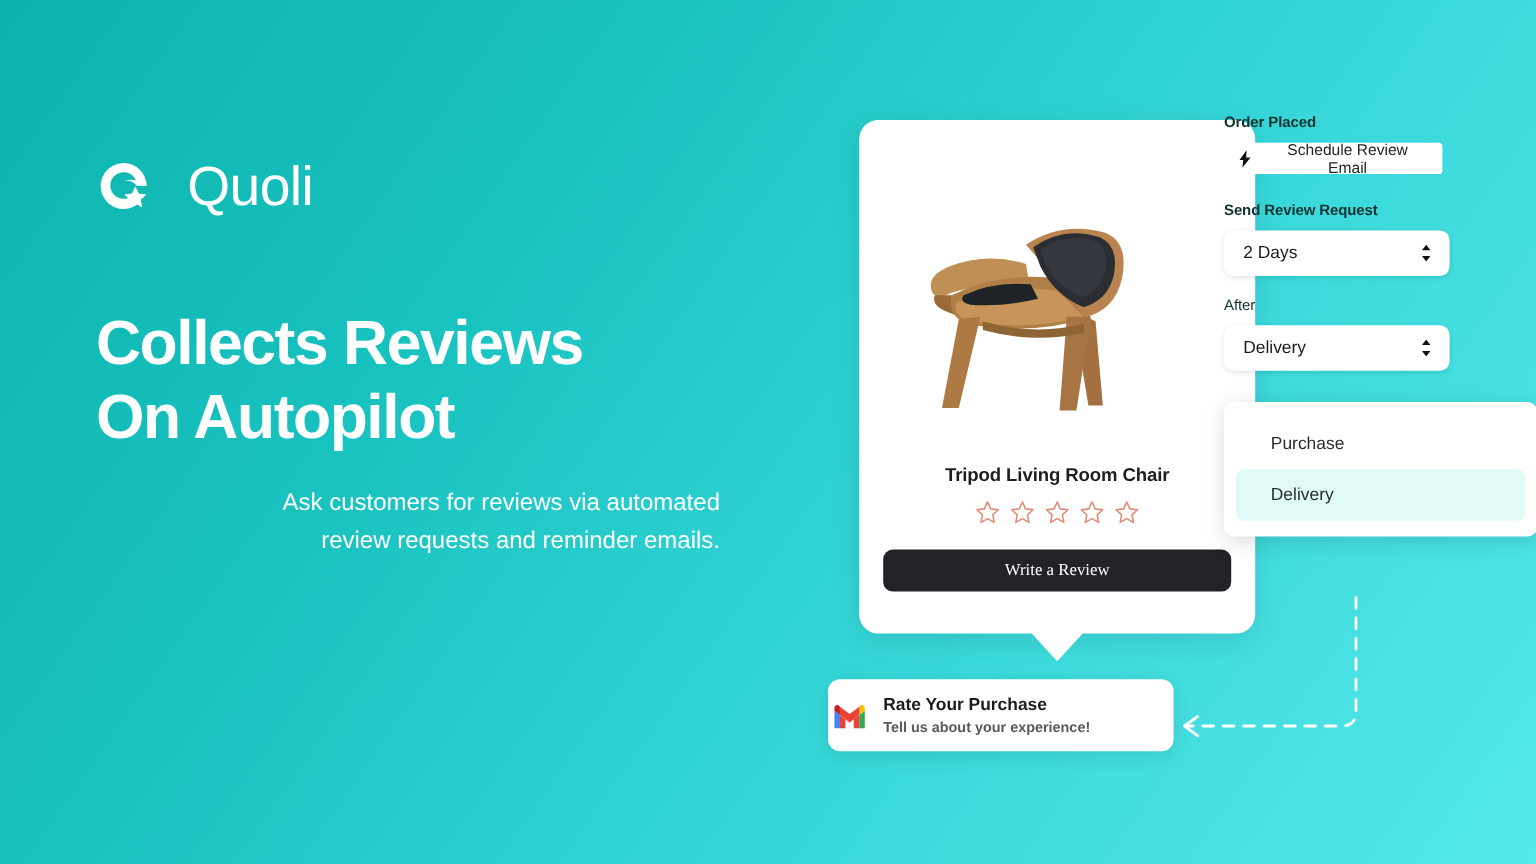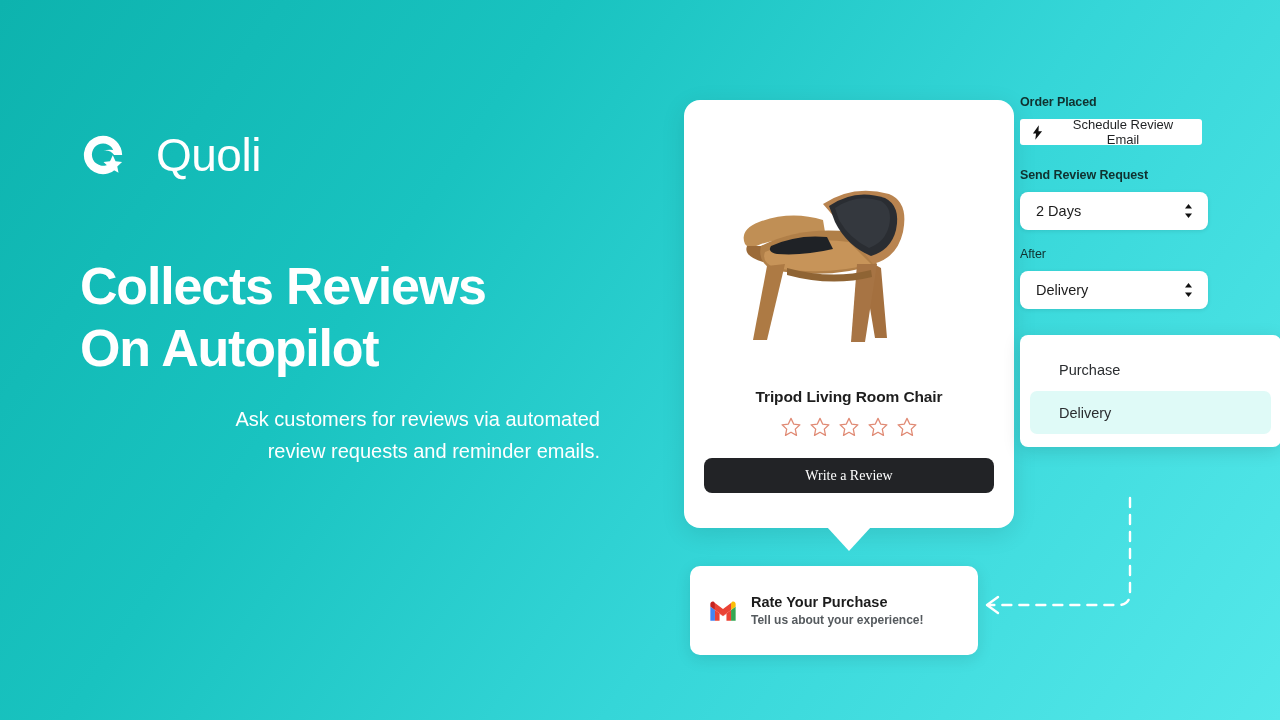--- a/index.html
+++ b/index.html
@@ -39,21 +39,21 @@
     position:absolute; left:80px; top:404px;
     width:520px;
     font-size:20px; font-weight:400; color:#ffffff;
     line-height:1.58;
     white-space:pre-line;
     text-align:right;
   }
 
   
   #product-card {
-    position:absolute; left:684px; top:100px;
+    position:absolute; left:716px; top:100px;
     width:330px; height:428px;
     background:#ffffff; border-radius:16px;
     box-shadow:0 6px 24px rgba(0,0,0,.10);
   }
   #product-card .tail {
     position:absolute; left:50%; bottom:-23px;
     transform:translateX(-50%);
     width:0; height:0;
     border-left:22px solid transparent;
     border-right:22px solid transparent;
@@ -75,25 +75,25 @@
   #write-review-btn {
     position:absolute; left:20px; right:20px; top:358px; height:35px;
     background:#222326; color:#ffffff; border:none; border-radius:8px;
     font-family:Liberation Serif, serif; font-size:14px; font-weight:400;
     cursor:pointer;
   }
 
   
   #email-card {
     position:absolute; left:690px; top:566px;
-    width:288px; height:89px;
+    width:288px; height:60px;
     background:#ffffff; border-radius:10px;
     box-shadow:0 4px 16px rgba(0,0,0,.10);
     display:flex; align-items:center; gap:13px;
-    padding:0 18px;
+    padding:0 3px;
   }
   #gmail-icon { width:30px; height:23px; flex:0 0 auto; }
   #email-card .txt { display:flex; flex-direction:column; gap:3px; }
   #email-title { font-size:14.5px; font-weight:700; color:#1c1c1c; }
   #email-sub   { font-size:12px;  font-weight:700; color:#555a5e; }
 
   
   #connector { position:absolute; left:960px; top:490px; width:200px; height:135px; }
 
   

